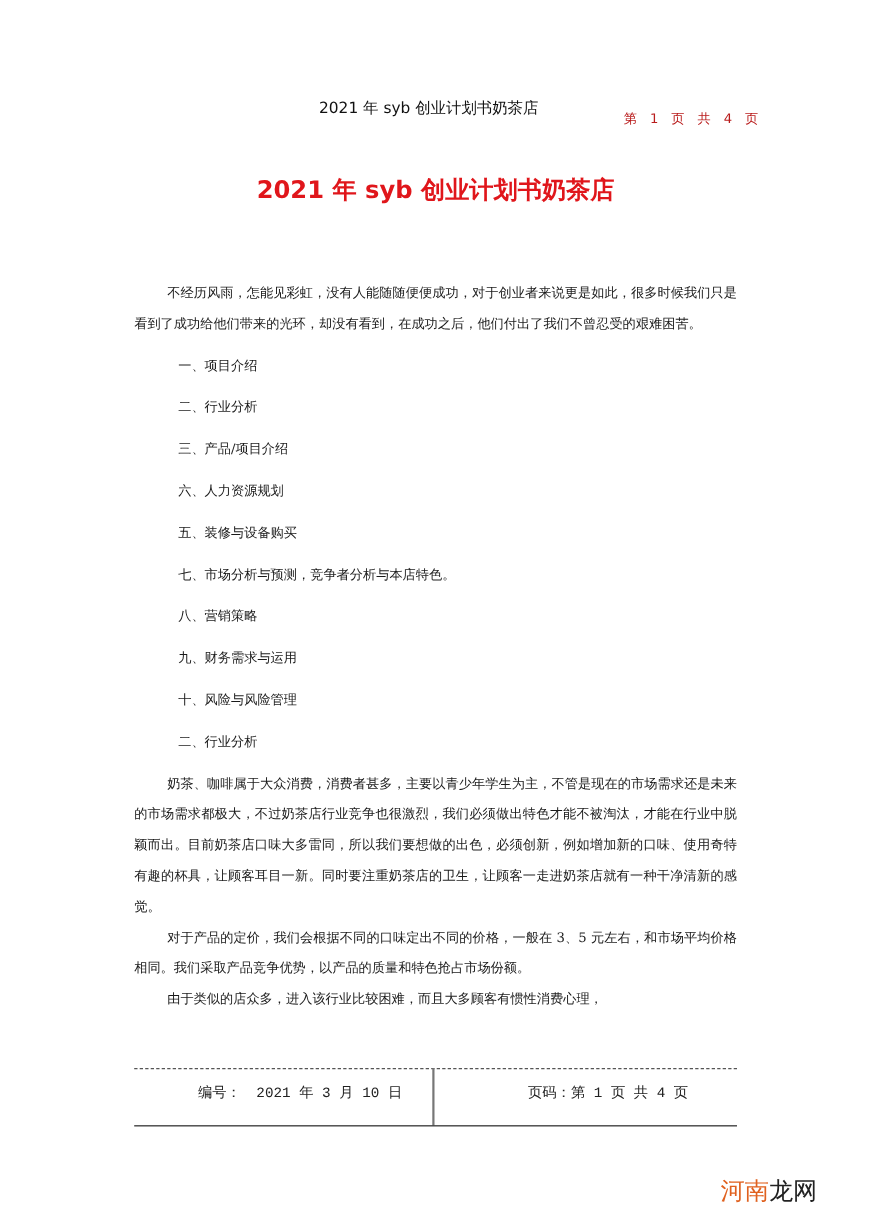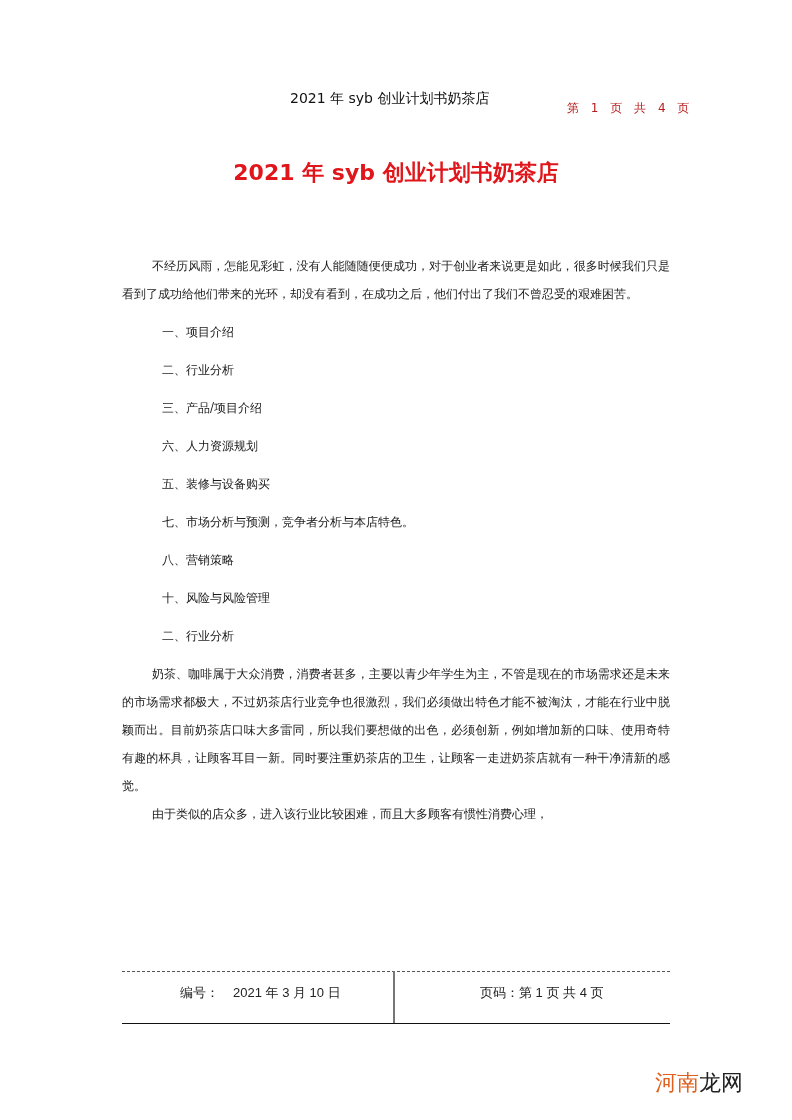--- a/index.html
+++ b/index.html
@@ -32,21 +32,21 @@
     .footer-line-bottom {
       position: absolute; left: 122px; top: 1023px; width: 548px; height: 0;
       border-top: 1px solid #111;
     }
     .footer-divider {
       position: absolute; left: 393px; top: 971px; width: 0; height: 52px;
       border-left: 2px solid #777;
     }
     .footer-left, .footer-right {
       position: absolute; top: 984px; font-size: 13px;
-      font-family: Liberation Sans, sans-serif; color: #222;
+      font-family: Liberation Mono, monospace; color: #222;
     }
     .footer-left { left: 180px; }
     .footer-left .lbl { margin-right: 14px; }
     .footer-right { left: 480px; }
     .watermark {
       position: absolute; left: 655px; top: 1068px; font-size: 22px;
       font-family: Liberation Serif, serif;
     }
     .wm-a { color: #e0611f; }
     .wm-b { color: #222; }
@@ -62,24 +62,26 @@
 <div class="body">
   <p class="para">不经历风雨，怎能见彩虹，没有人能随随便便成功，对于创业者来说更是如此，很多时候我们只是看到了成功给他们带来的光环，却没有看到，在成功之后，他们付出了我们不曾忍受的艰难困苦。</p>
   <div>
     <p class="toc-item">一、项目介绍</p>
     <p class="toc-item">二、行业分析</p>
     <p class="toc-item">三、产品/项目介绍</p>
     <p class="toc-item">六、人力资源规划</p>
     <p class="toc-item">五、装修与设备购买</p>
     <p class="toc-item">七、市场分析与预测，竞争者分析与本店特色。</p>
     <p class="toc-item">八、营销策略</p>
+    <p class="toc-item">九、财务需求与运用</p>
     <p class="toc-item">十、风险与风险管理</p>
   </div>
   <p class="toc-item">二、行业分析</p>
   <p class="para">奶茶、咖啡属于大众消费，消费者甚多，主要以青少年学生为主，不管是现在的市场需求还是未来的市场需求都极大，不过奶茶店行业竞争也很激烈，我们必须做出特色才能不被淘汰，才能在行业中脱颖而出。目前奶茶店口味大多雷同，所以我们要想做的出色，必须创新，例如增加新的口味、使用奇特有趣的杯具，让顾客耳目一新。同时要注重奶茶店的卫生，让顾客一走进奶茶店就有一种干净清新的感觉。</p>
+  <p class="para">对于产品的定价，我们会根据不同的口味定出不同的价格，一般在 3、5 元左右，和市场平均价格相同。我们采取产品竞争优势，以产品的质量和特色抢占市场份额。</p>
   <p class="para">由于类似的店众多，进入该行业比较困难，而且大多顾客有惯性消费心理，</p>
 </div>
 
 <div class="footer-line-top"></div>
 <div class="footer-divider"></div>
 <div class="footer-line-bottom"></div>
 <div class="footer-left">
   <span class="lbl">编号：</span><span>2021 年 3 月 10 日</span>
 </div>
 <div class="footer-right">页码：第 1 页  共 4 页</div>

